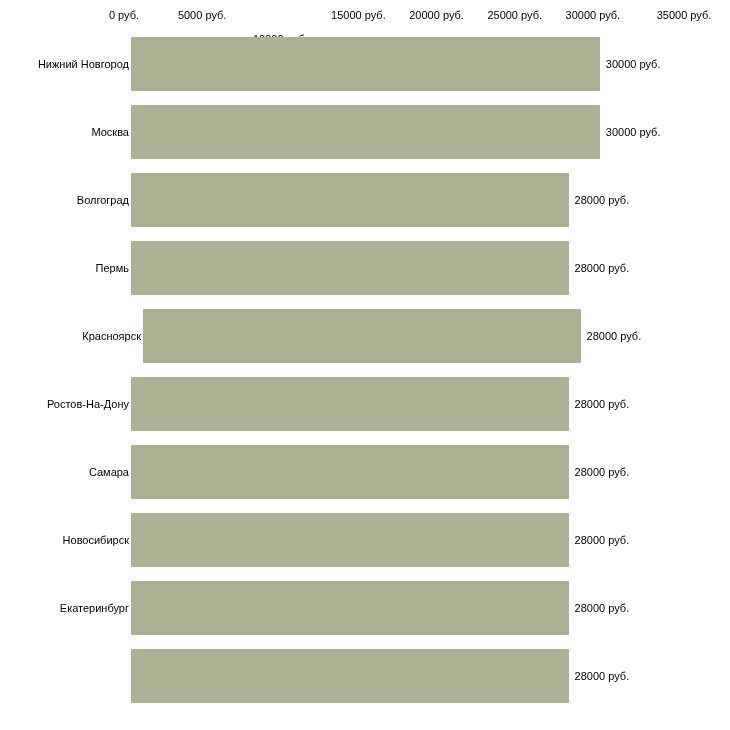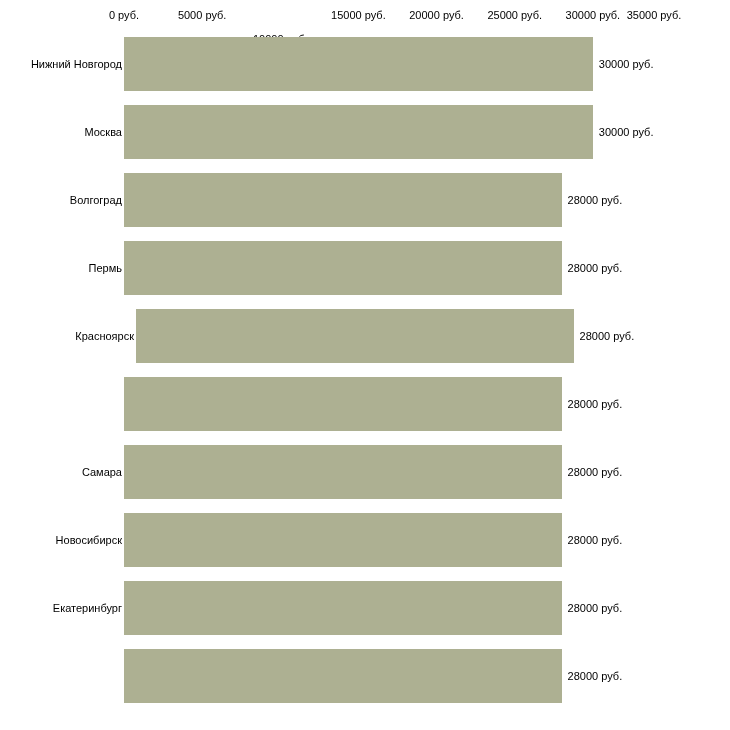--- a/index.html
+++ b/index.html
@@ -32,21 +32,21 @@
     position: absolute;
     top: 9px;
     font-size: 11px;
     color: #000;
     white-space: nowrap;
     transform: translateX(-50%);
   }
   
   .plot {
     position: absolute;
-    left: 0;
+    left: 7px;
     top: 28px;
     width: 666px;
     height: 674px;
   }
   .row {
     position: absolute;
     left: 0;
     width: 730px;
     height: 68px;
   }
@@ -84,21 +84,21 @@
 <div id="chart-root">
 
   <div class="axis-top">
       <div class="axis-tick" style="left: 124px;">0 руб.</div>
       <div class="axis-tick" style="left: 202.143px;">5000 руб.</div>
       <div class="axis-tick" style="left: 280.286px; margin-top: 24px;">10000 руб.</div>
       <div class="axis-tick" style="left: 358.429px;">15000 руб.</div>
       <div class="axis-tick" style="left: 436.571px;">20000 руб.</div>
       <div class="axis-tick" style="left: 514.714px;">25000 руб.</div>
       <div class="axis-tick" style="left: 592.857px;">30000 руб.</div>
-      <div class="axis-tick" style="left: 654px;">35000 руб.</div>
+      <div class="axis-tick" style="left: 684px;">35000 руб.</div>
     </div>
 
   <div class="plot">
       <div class="row" style="top: 2px;">
         <div class="row-label">Нижний Новгород</div>
         <div class="bar" style="width: 468.857px; background: rgb(173, 176, 146);"></div>
         <div class="bar-value" style="left: 598.857px;">30000 руб.</div>
       </div>
       <div class="row" style="top: 70px;">
         <div class="row-label">Москва</div>
@@ -114,20 +114,21 @@
         <div class="row-label">Пермь</div>
         <div class="bar" style="width: 437.6px; background: rgb(173, 176, 146);"></div>
         <div class="bar-value" style="left: 567.6px;">28000 руб.</div>
       </div>
       <div class="row" style="top: 274px; margin-left: 12px;">
         <div class="row-label">Красноярск</div>
         <div class="bar" style="width: 437.6px; background: rgb(173, 176, 146);"></div>
         <div class="bar-value" style="left: 567.6px;">28000 руб.</div>
       </div>
       <div class="row" style="top: 342px;">
+        <div class="row-label">Ростов-На-Дону</div>
         <div class="bar" style="width: 437.6px; background: rgb(173, 176, 146);"></div>
         <div class="bar-value" style="left: 567.6px;">28000 руб.</div>
       </div>
       <div class="row" style="top: 410px;">
         <div class="row-label">Самара</div>
         <div class="bar" style="width: 437.6px; background: rgb(173, 176, 146);"></div>
         <div class="bar-value" style="left: 567.6px;">28000 руб.</div>
       </div>
       <div class="row" style="top: 478px;">
         <div class="row-label">Новосибирск</div>

